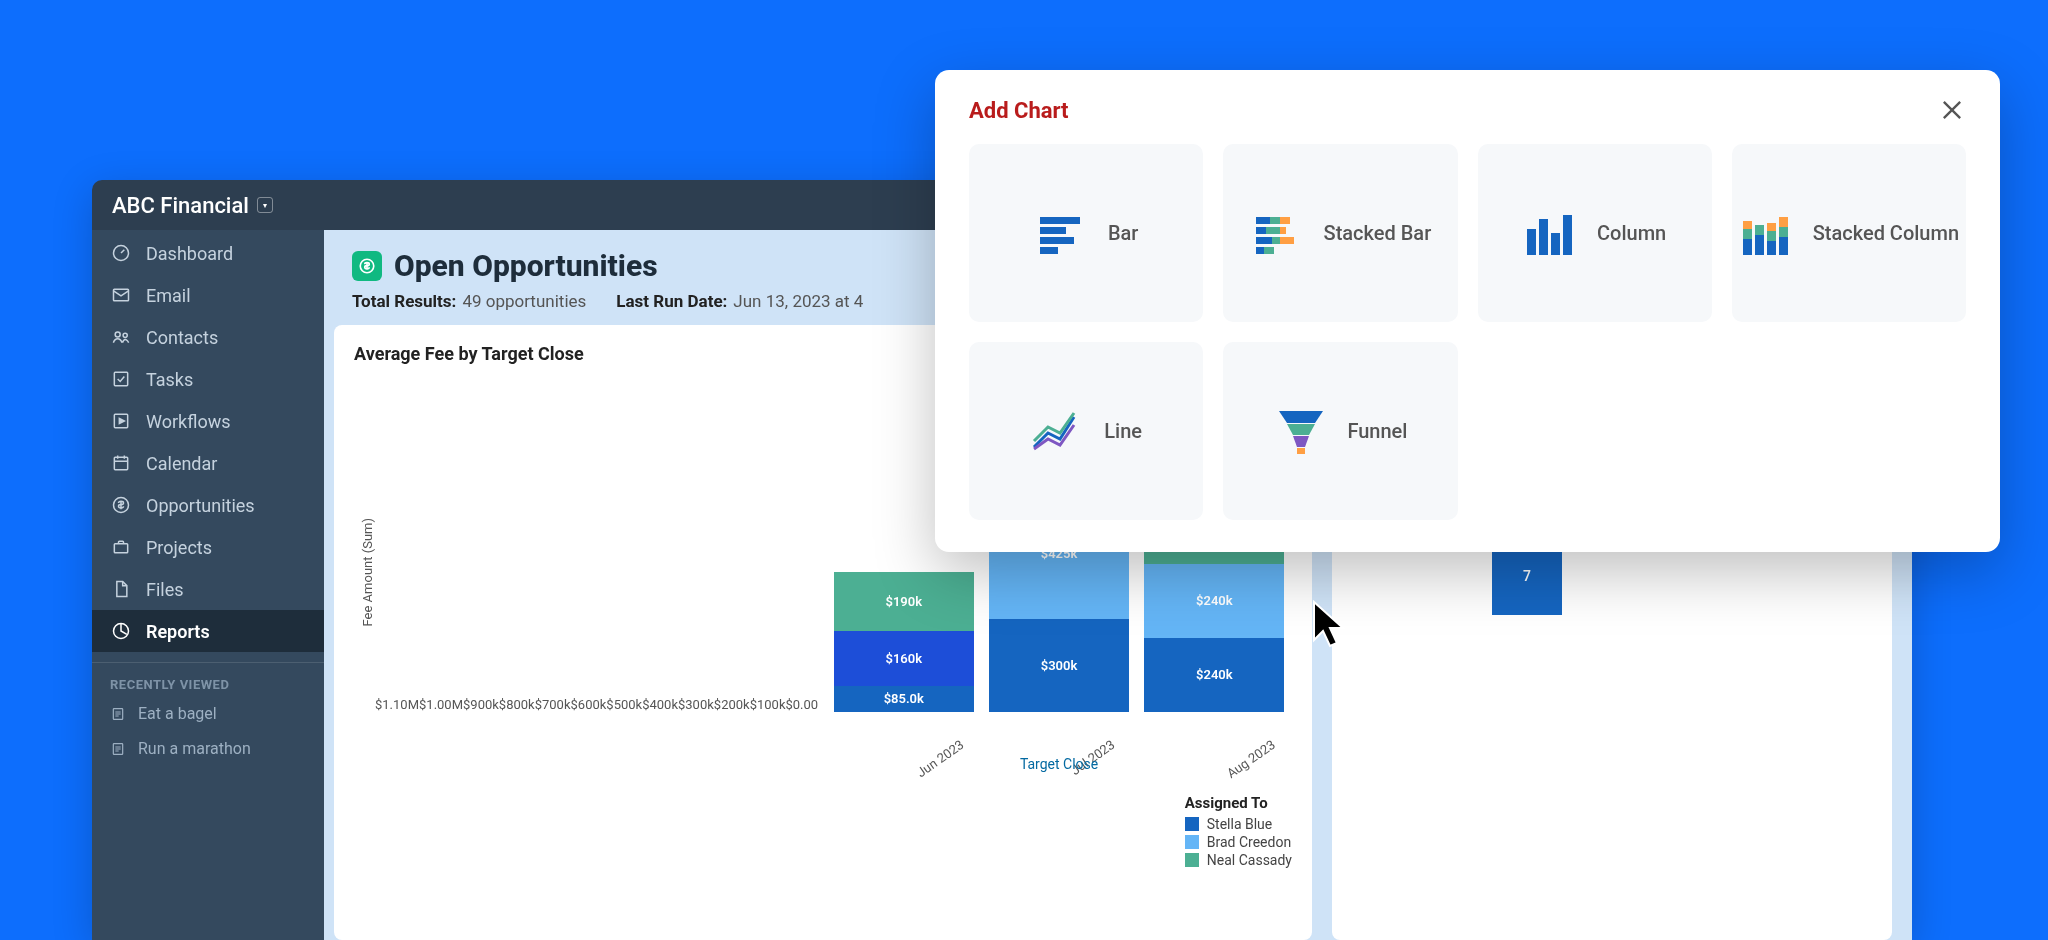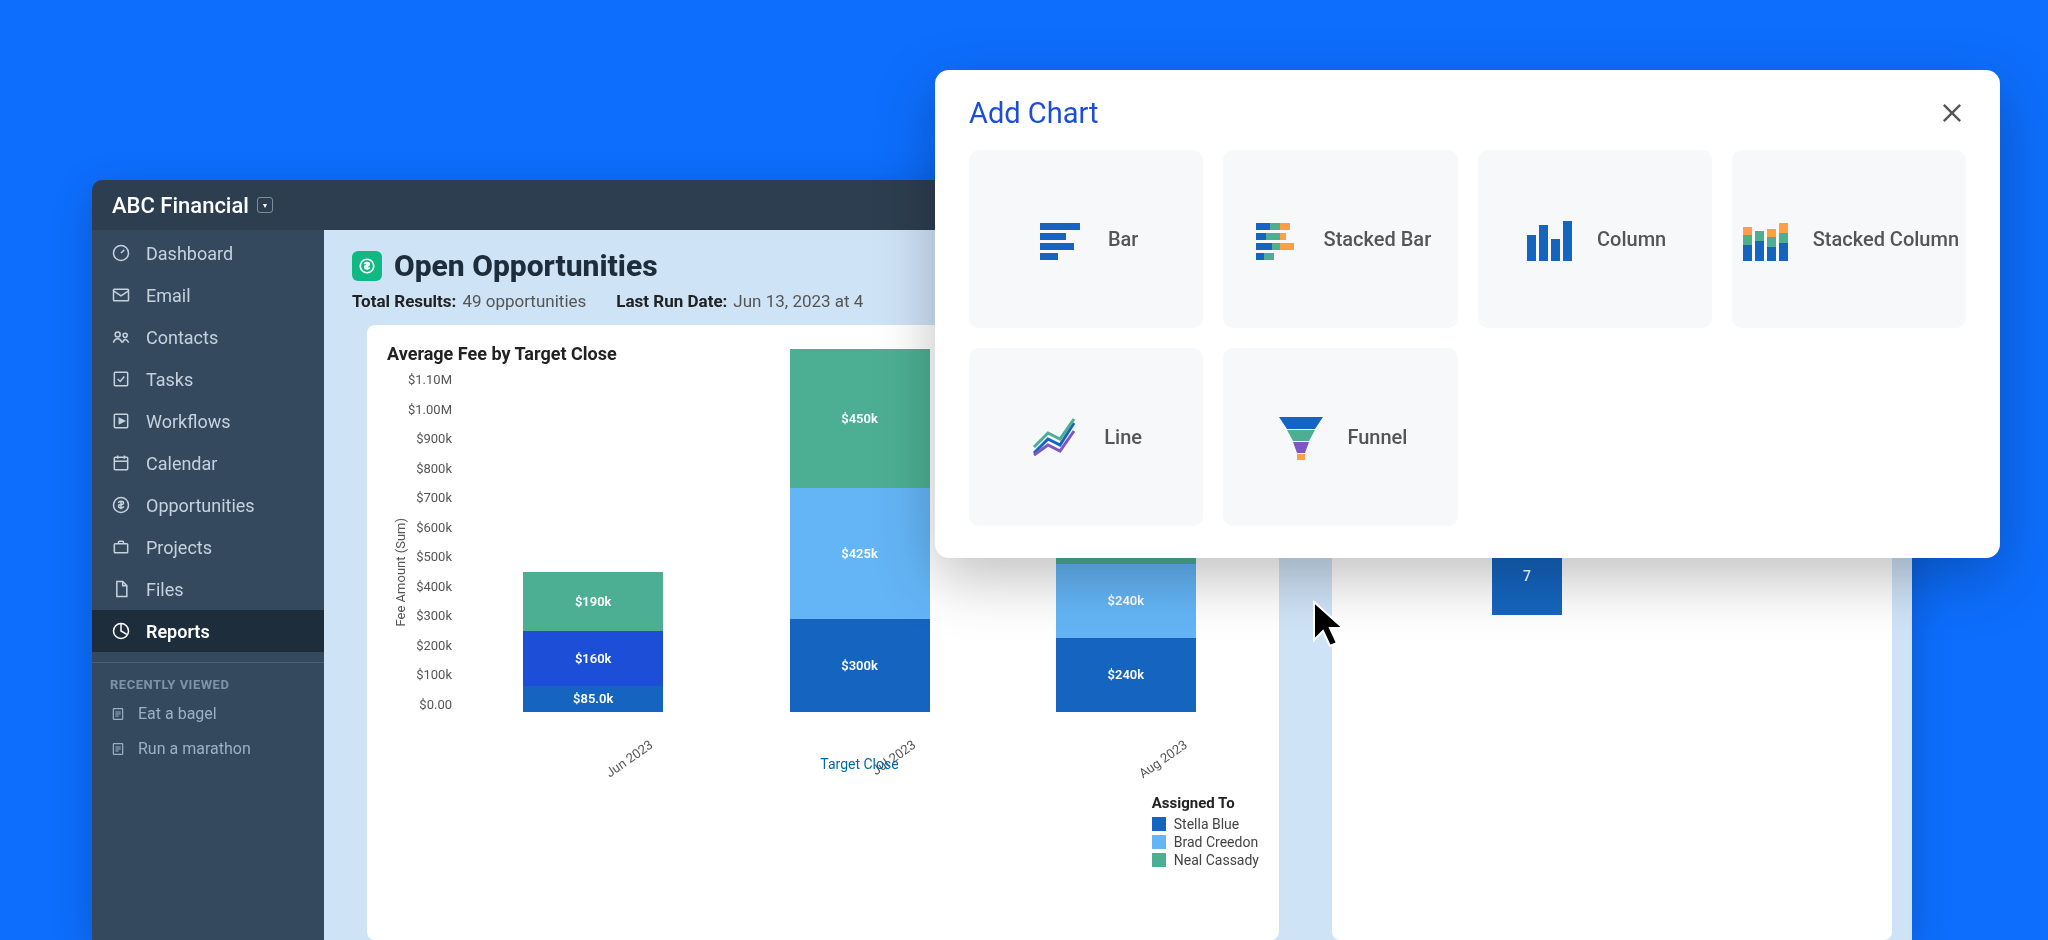--- a/index.html
+++ b/index.html
@@ -30,27 +30,27 @@
   .content-header { padding: 18px 28px 14px; background:#cfe3f7; }
   .content-title-row { display:flex; align-items:center; gap:12px; }
   .content-title-icon { width:30px; height:30px; background:#10b981; border-radius:6px; display:flex; align-items:center; justify-content:center; color:#fff; font-weight:700;}
   .content-title-icon svg { width:18px;height:18px; stroke:#fff; fill:none; stroke-width:2.2;}
   .content-title { font-size: 30px; font-weight: 800; color: #1e2d3b; }
   .content-meta { margin-top: 8px; font-size: 17px; color: #333; display:flex; gap:30px;}
   .meta-label { font-weight:700; color:#222; }
   .meta-value { color:#555; margin-left:6px; font-weight:400;}
   
   .charts-row { display: flex; gap: 20px; padding: 0 20px 0 10px; flex:1; align-items: stretch; }
-  .chart-card { background: #fff; border-radius: 8px; padding: 18px 20px 12px; flex:1; position:relative;margin-left:33px; }
+  .chart-card { background: #fff; border-radius: 8px; padding: 18px 20px 12px; flex:1; position:relative; }
   .chart-card.funnel-card { flex: 0 0 560px; }
   .chart-title { font-size: 18px; font-weight: 700; color: #222; margin-bottom: 8px; }
   
   
   .col-chart-area { display:flex; height: 400px; }
-  .y-axis { display:flex; flex-direction:column; justify-content:space-between; align-items:flex-end; padding-right:8px; font-size:13px; color:#555; height: 340px;}
+  .y-axis { display:flex; flex-direction:row; justify-content:space-between; align-items:flex-end; padding-right:8px; font-size:13px; color:#555; height: 340px;}
   .y-axis-label { writing-mode: vertical-rl; transform: rotate(180deg); font-size:13px; color:#555; align-self:center; padding-right:6px;}
   .plot { flex:1; position:relative; height:100%; }
   .columns { position:absolute; left:0; right:0; bottom:60px; top:0; display:flex; justify-content:space-around; align-items:flex-end; }
   .col-group { width: 140px; display:flex; flex-direction:column-reverse; align-items:center; }
   .seg { width:100%; display:flex; align-items:center; justify-content:center; color:#fff; font-size:13px; font-weight:600;}
   .seg.blue-d { background:#1565c0; }
   .seg.blue-l { background:#64b5f6; }
   .seg.green { background:#4caf93; }
   .x-label { position:absolute; bottom:-40px; font-size:13px; color:#555; transform: rotate(-35deg); transform-origin: top right; white-space:nowrap; left:50%;}
   .x-axis-title { position:absolute; bottom:0; left:50%; transform:translateX(-50%); font-size:14px; color:#0369a1; }
@@ -63,21 +63,21 @@
   
   .funnel-body { display:flex; align-items:flex-start; gap:20px; height: 400px;}
   .funnel-vis { flex:1; display:flex; flex-direction:column; align-items:center; padding-top:10px;}
   .funnel-seg { display:flex; align-items:center; justify-content:center; color:#fff; font-size:14px; font-weight:500;}
   .funnel-legend { width:150px; font-size:14px; padding-top:80px;}
   .funnel-legend .legend-item { white-space:nowrap; overflow:hidden; text-overflow:ellipsis; max-width:140px;}
   
   
   .modal { position:absolute; left:935px; top:70px; width:1065px; background:#fff; border-radius:14px; box-shadow: 0 20px 60px rgba(0,0,0,0.25); padding: 26px 34px 32px; }
   .modal-header { display:flex; justify-content:space-between; align-items:center; margin-bottom:20px;}
-  .modal-title { font-size:29px; font-weight:400; color:#1d4ed8;}
+  .modal-title { font-size:22px; font-weight:700; color:#b91c1c;}
   .modal-close { width:28px; height:28px; cursor:pointer; color:#555; }
   .modal-close svg { width:100%; height:100%; stroke:currentColor; stroke-width:2; fill:none;}
   .chart-options { display:grid; grid-template-columns: repeat(4, 1fr); gap:20px; }
   .chart-option { background:#f6f8fa; border-radius:10px; height:178px; display:flex; flex-direction:row; align-items:center; justify-content:center; gap:18px; cursor:pointer; border:1px solid transparent;}
   .chart-option.selected { border:2px solid #1976d2; background:#eef6ff;}
   .chart-option-icon { width:56px; height:56px; display:flex; align-items:center; justify-content:center;}
   .chart-option-label { font-size:20px; color:#555; font-weight:500;}
   .chart-option.selected .chart-option-label { color:#1976d2; font-weight:600;}
   
   

